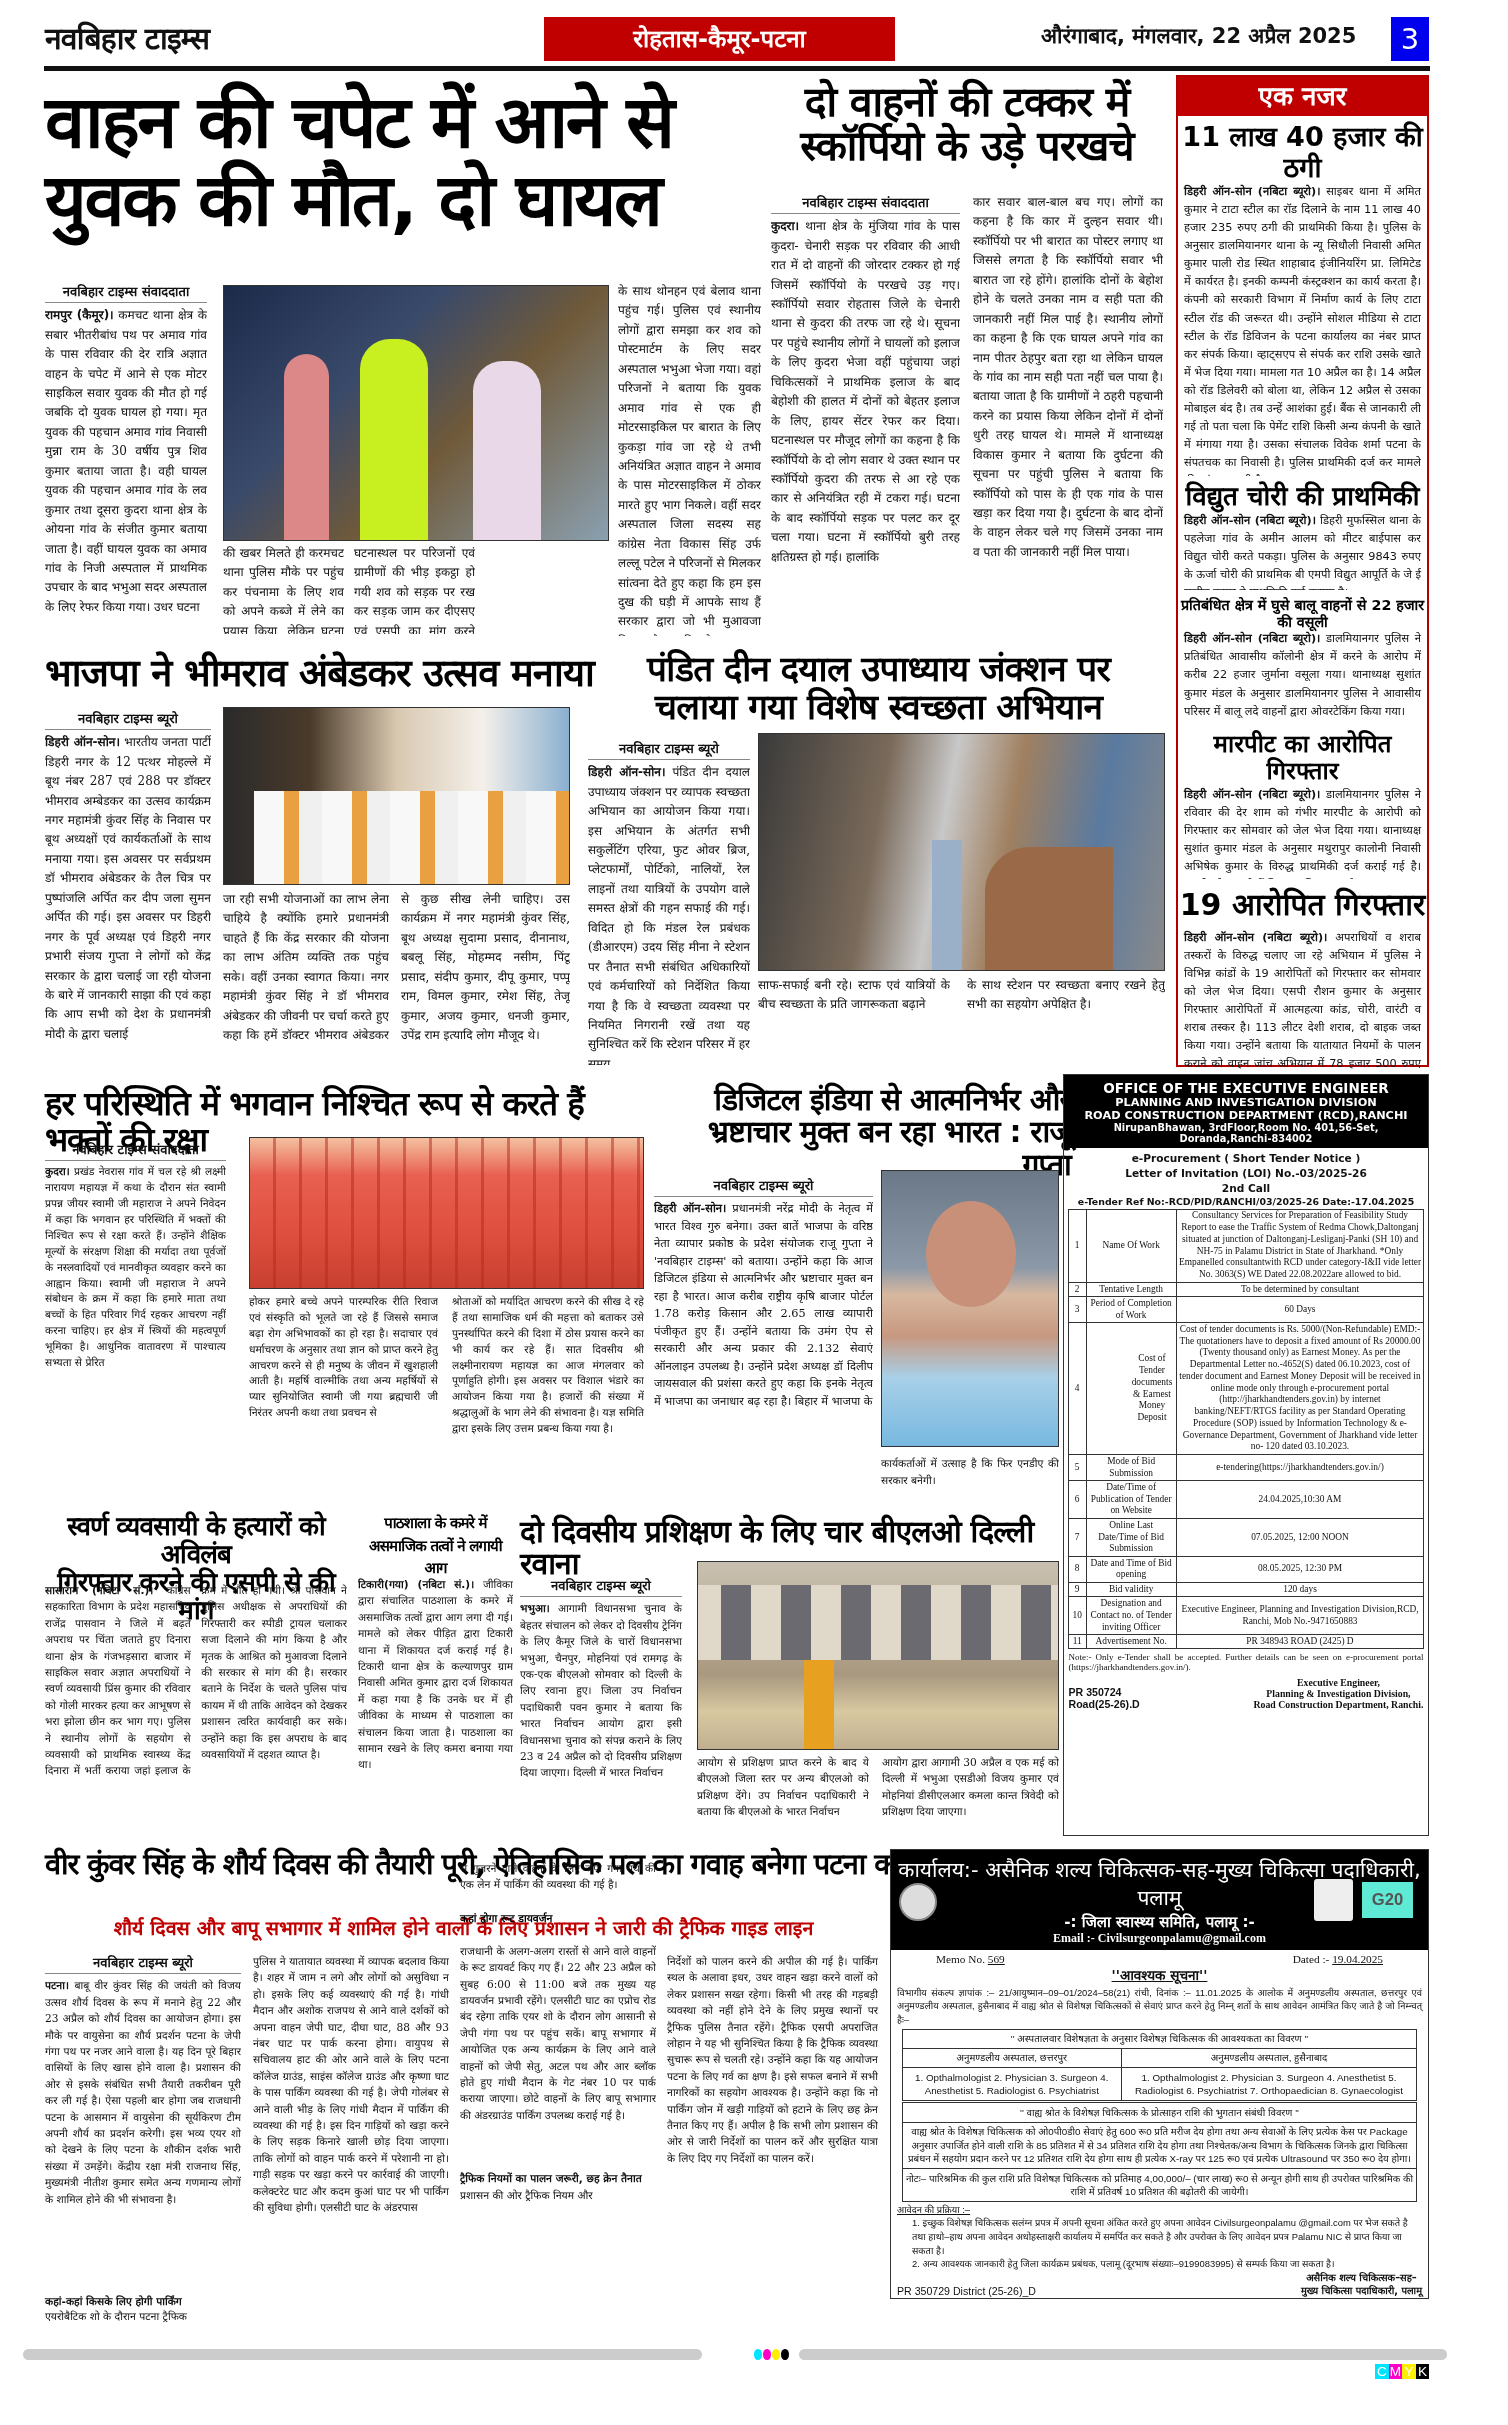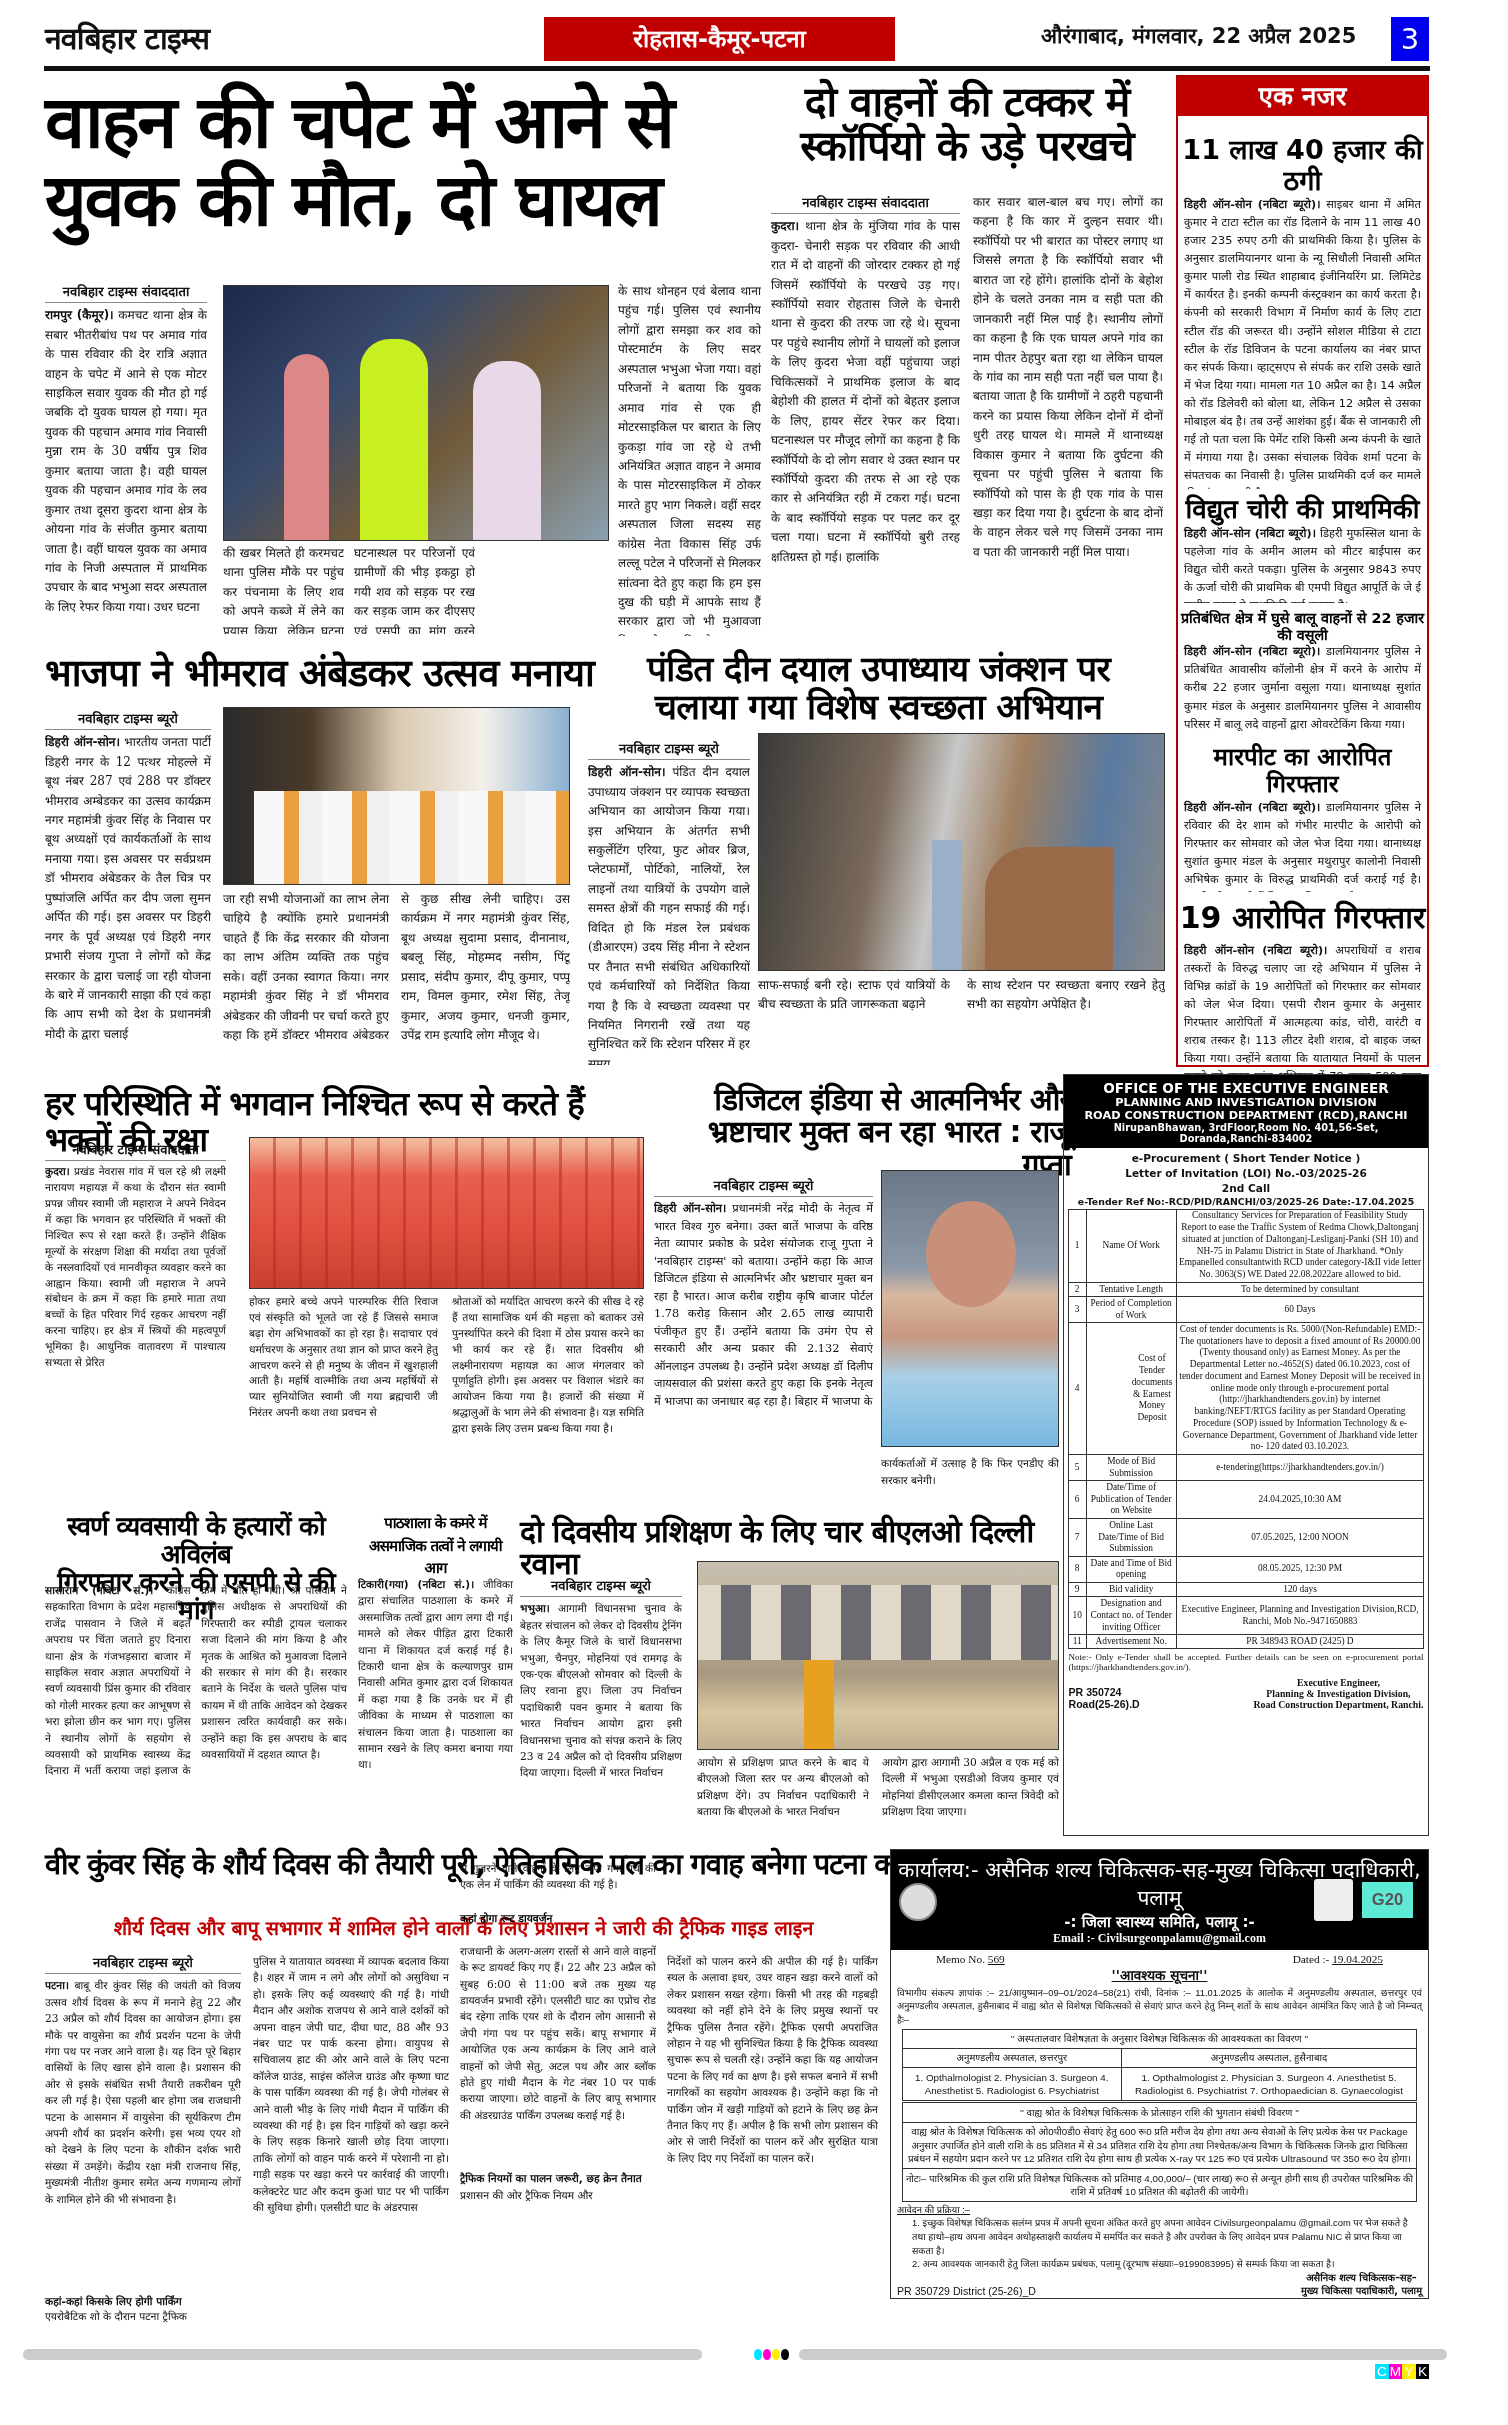--- a/index.html
+++ b/index.html
@@ -89,21 +89,21 @@
 </div>
 <div class="abs photo" style="left:758px;top:733px;width:407px;height:238px;background:linear-gradient(100deg,#3a3a3a 0%,#7a6a5a 30%,#c8c8c8 45%,#a08060 60%,#5a7aa0 80%,#8a8a8a 100%)">
   <div style="position:absolute;left:173px;top:106px;width:30px;height:133px;background:#9ab0c8"></div>
   <div style="position:absolute;left:226px;top:113px;width:128px;height:125px;background:#9a6a48;border-radius:45px 0 0 0"></div>
 </div>
 <div class="abs body" style="left:758px;top:976px;width:192px;height:69px">साफ-सफाई बनी रहे। स्टाफ एवं यात्रियों के बीच स्वच्छता के प्रति जागरूकता बढ़ाने</div>
 <div class="abs body" style="left:967px;top:976px;width:198px;height:69px">के साथ स्टेशन पर स्वच्छता बनाए रखने हेतु सभी का सहयोग अपेक्षित है।</div>
 
 <div class="abs box" style="left:1176px;top:75px;width:253px;height:992px">
   <div class="box-head">एक नजर</div>
-  <div class="brief-hl" style="font-size:27px;margin-top:18px">11 लाख 40 हजार की ठगी</div>
+  <div class="brief-hl" style="font-size:27px;margin-top:5px">11 लाख 40 हजार की ठगी</div>
   <div class="brief-body" style="height:293px;overflow:hidden"><b>डिहरी ऑन-सोन (नबिटा ब्यूरो)।</b> <span>साइबर थाना में अमित कुमार ने टाटा स्टील का रॉड दिलाने के नाम 11 लाख 40 हजार 235 रुपए ठगी की प्राथमिकी किया है। पुलिस के अनुसार डालमियानगर थाना के न्यू सिधौली निवासी अमित कुमार पाली रोड स्थित शाहाबाद इंजीनियरिंग प्रा. लिमिटेड में कार्यरत है। इनकी कम्पनी कंस्ट्रक्शन का कार्य करता है। कंपनी को सरकारी विभाग में निर्माण कार्य के लिए टाटा स्टील रॉड की जरूरत थी। उन्होंने सोशल मीडिया से टाटा स्टील के रॉड डिविजन के पटना कार्यालय का नंबर प्राप्त कर संपर्क किया। व्हाट्सएप से संपर्क कर राशि उसके खाते में भेज दिया गया। मामला गत 10 अप्रैल का है। 14 अप्रैल को रॉड डिलेवरी को बोला था, लेकिन 12 अप्रैल से उसका मोबाइल बंद है। तब उन्हें आशंका हुई। बैंक से जानकारी ली गई तो पता चला कि पेमेंट राशि किसी अन्य कंपनी के खाते में मंगाया गया है। उसका संचालक विवेक शर्मा पटना के संपतचक का निवासी है। पुलिस प्राथमिकी दर्ज कर मामले की जांच कर रही है।</span></div>
   <div class="brief-hl" style="font-size:26px;margin-top:6px">विद्युत चोरी की प्राथमिकी</div>
   <div class="brief-body" style="height:78px;overflow:hidden"><b>डिहरी ऑन-सोन (नबिटा ब्यूरो)।</b> <span>डिहरी मुफस्सिल थाना के पहलेजा गांव के अमीन आलम को मीटर बाईपास कर विद्युत चोरी करते पकड़ा। पुलिस के अनुसार 9843 रुपए के ऊर्जा चोरी की प्राथमिक बी एमपी विद्युत आपूर्ति के जे ई सुजीत कुमार ने प्राथमिकी दर्ज कराया है।</span></div>
   <div class="brief-hl" style="font-size:14.3px;margin-top:7.5px">प्रतिबंधित क्षेत्र में घुसे बालू वाहनों से 22 हजार की वसूली</div>
   <div class="brief-body" style="height:93px;overflow:hidden"><b>डिहरी ऑन-सोन (नबिटा ब्यूरो)।</b> <span>डालमियानगर पुलिस ने प्रतिबंधित आवासीय कॉलोनी क्षेत्र में करने के आरोप में करीब 22 हजार जुर्माना वसूला गया। थानाध्यक्ष सुशांत कुमार मंडल के अनुसार डालमियानगर पुलिस ने आवासीय परिसर में बालू लदे वाहनों द्वारा ओवरटेकिंग किया गया।</span></div>
   <div class="brief-hl" style="font-size:24px;margin-top:7.5px">मारपीट का आरोपित गिरफ्तार</div>
   <div class="brief-body" style="height:93px;overflow:hidden"><b>डिहरी ऑन-सोन (नबिटा ब्यूरो)।</b> <span>डालमियानगर पुलिस ने रविवार की देर शाम को गंभीर मारपीट के आरोपी को गिरफ्तार कर सोमवार को जेल भेज दिया गया। थानाध्यक्ष सुशांत कुमार मंडल के अनुसार मथुरापुर कालोनी निवासी अभिषेक कुमार के विरुद्ध प्राथमिकी दर्ज कराई गई है। मारपीट के मामले में गिरफ्तार किया गया है।</span></div>
   <div class="brief-hl" style="font-size:30px;margin-top:9px">19 आरोपित गिरफ्तार</div>
   <div class="brief-body" style="height:148px;overflow:hidden;margin-top:6px"><b>डिहरी ऑन-सोन (नबिटा ब्यूरो)।</b> <span>अपराधियों व शराब तस्करों के विरुद्ध चलाए जा रहे अभियान में पुलिस ने विभिन्न कांडों के 19 आरोपितों को गिरफ्तार कर सोमवार को जेल भेज दिया। एसपी रौशन कुमार के अनुसार गिरफ्तार आरोपितों में आत्महत्या कांड, चोरी, वारंटी व शराब तस्कर है। 113 लीटर देशी शराब, दो बाइक जब्त किया गया। उन्होंने बताया कि यातायात नियमों के पालन कराने को वाहन जांच अभियान में 78 हजार 500 रुपए जुर्माने की राशि वसूली गई।</span></div>
 </div>

